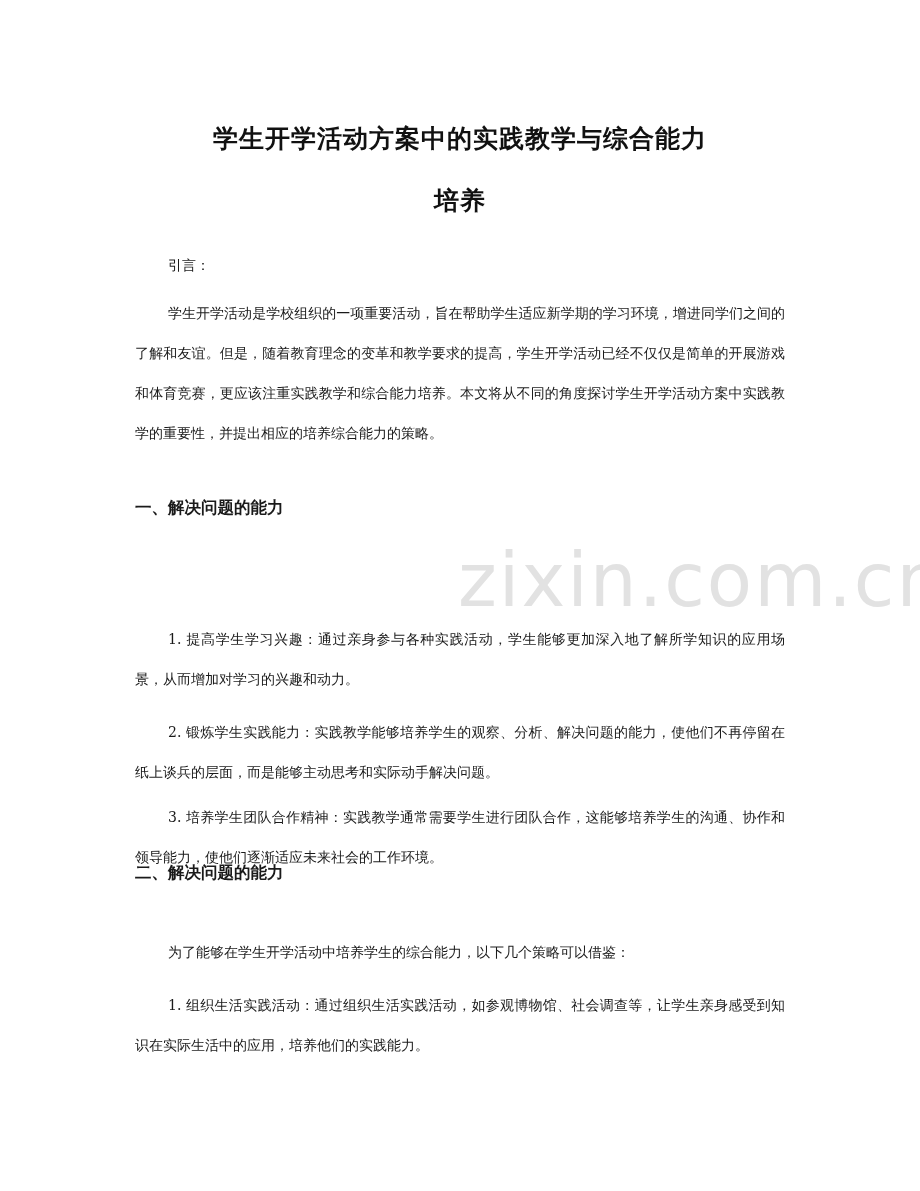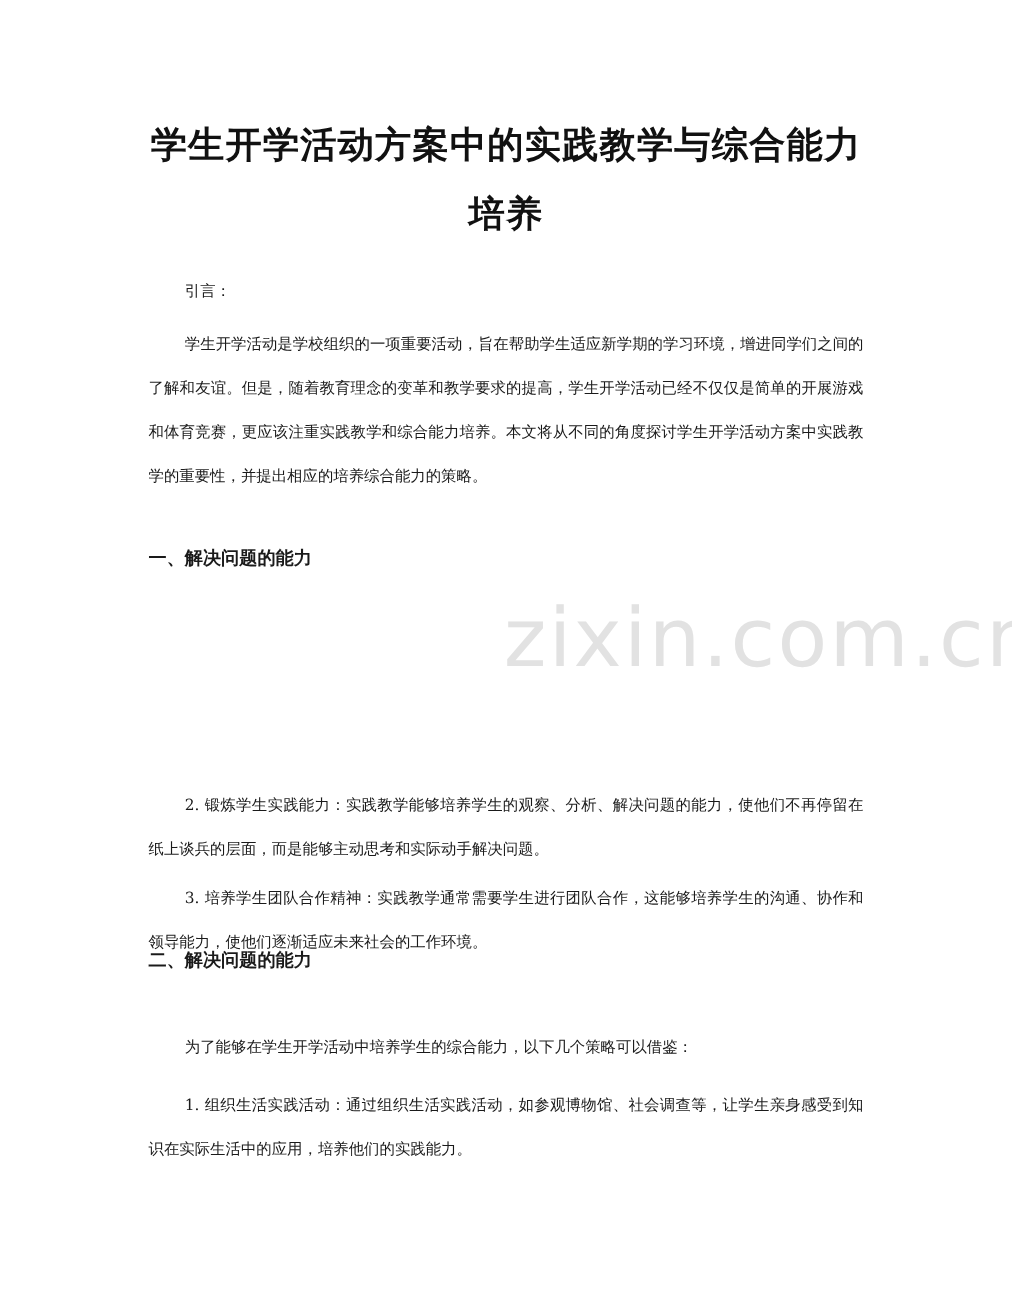--- a/index.html
+++ b/index.html
@@ -1,18 +1,18 @@
 <!DOCTYPE html>
 <html><head>
 <meta charset="utf-8">
 <style>
   html, body { margin:0; padding:0; background:#ffffff; }
   body { width:920px; height:1191px; position:relative; overflow:hidden; font-family:"DejaVu Serif","Liberation Serif",serif; color:#1a1a1a; }
   .page { position:absolute; left:0; top:0; width:920px; height:1191px; }
-  .title { position:absolute; left:130px; width:660px; text-align:center; font-family:"DejaVu Sans","Liberation Sans",sans-serif; font-weight:bold; font-size:33px; color:#111; letter-spacing:1px; }
+  .title { position:absolute; left:130px; width:660px; text-align:center; font-family:"DejaVu Sans","Liberation Sans",sans-serif; font-weight:bold; font-size:25px; color:#111; letter-spacing:1px;margin-top:12px; }
   .t1 { top:110px; }
   .t2 { top:172px; }
   .p { position:absolute; left:135px; width:650px; font-size:14px; line-height:40px; text-align:justify; }
   .indent { text-indent:33px; }
   .h { position:absolute; left:135px; font-family:"DejaVu Sans","Liberation Sans",sans-serif; font-weight:bold; font-size:16.5px; }
   .watermark { position:absolute; left:458px; top:537px; font-family:"DejaVu Sans","Liberation Sans",sans-serif; font-size:74px; color:#e2e2e2; letter-spacing:2px; z-index:0; }
   .p, .h, .title { z-index:1; }
 </style>
 </head>
 <body>
@@ -20,19 +20,20 @@
 <div class="page">
   <div class="watermark">zixin.com.cn</div>
 
   <div class="title t1">学生开学活动方案中的实践教学与综合能力</div>
   <div class="title t2">培养</div>
 
   <div class="p indent" style="top:245px;">引言：</div>
   <div class="p indent" style="top:293px;">学生开学活动是学校组织的一项重要活动，旨在帮助学生适应新学期的学习环境，增进同学们之间的了解和友谊。但是，随着教育理念的变革和教学要求的提高，学生开学活动已经不仅仅是简单的开展游戏和体育竞赛，更应该注重实践教学和综合能力培养。本文将从不同的角度探讨学生开学活动方案中实践教学的重要性，并提出相应的培养综合能力的策略。</div>
 
   <div class="h" style="top:497px;">一、解决问题的能力</div>
+  <div class="p indent" style="top:619px;">1. 提高学生学习兴趣：通过亲身参与各种实践活动，学生能够更加深入地了解所学知识的应用场景，从而增加对学习的兴趣和动力。</div>
   <div class="p indent" style="top:712px;">2. 锻炼学生实践能力：实践教学能够培养学生的观察、分析、解决问题的能力，使他们不再停留在纸上谈兵的层面，而是能够主动思考和实际动手解决问题。</div>
   <div class="p indent" style="top:797px;">3. 培养学生团队合作精神：实践教学通常需要学生进行团队合作，这能够培养学生的沟通、协作和领导能力，使他们逐渐适应未来社会的工作环境。</div>
 
   <div class="h" style="top:862px;">二、解决问题的能力</div>
   <div class="p indent" style="top:932px;">为了能够在学生开学活动中培养学生的综合能力，以下几个策略可以借鉴：</div>
   <div class="p indent" style="top:985px;">1. 组织生活实践活动：通过组织生活实践活动，如参观博物馆、社会调查等，让学生亲身感受到知识在实际生活中的应用，培养他们的实践能力。</div>
 </div>
 
 </body></html>

